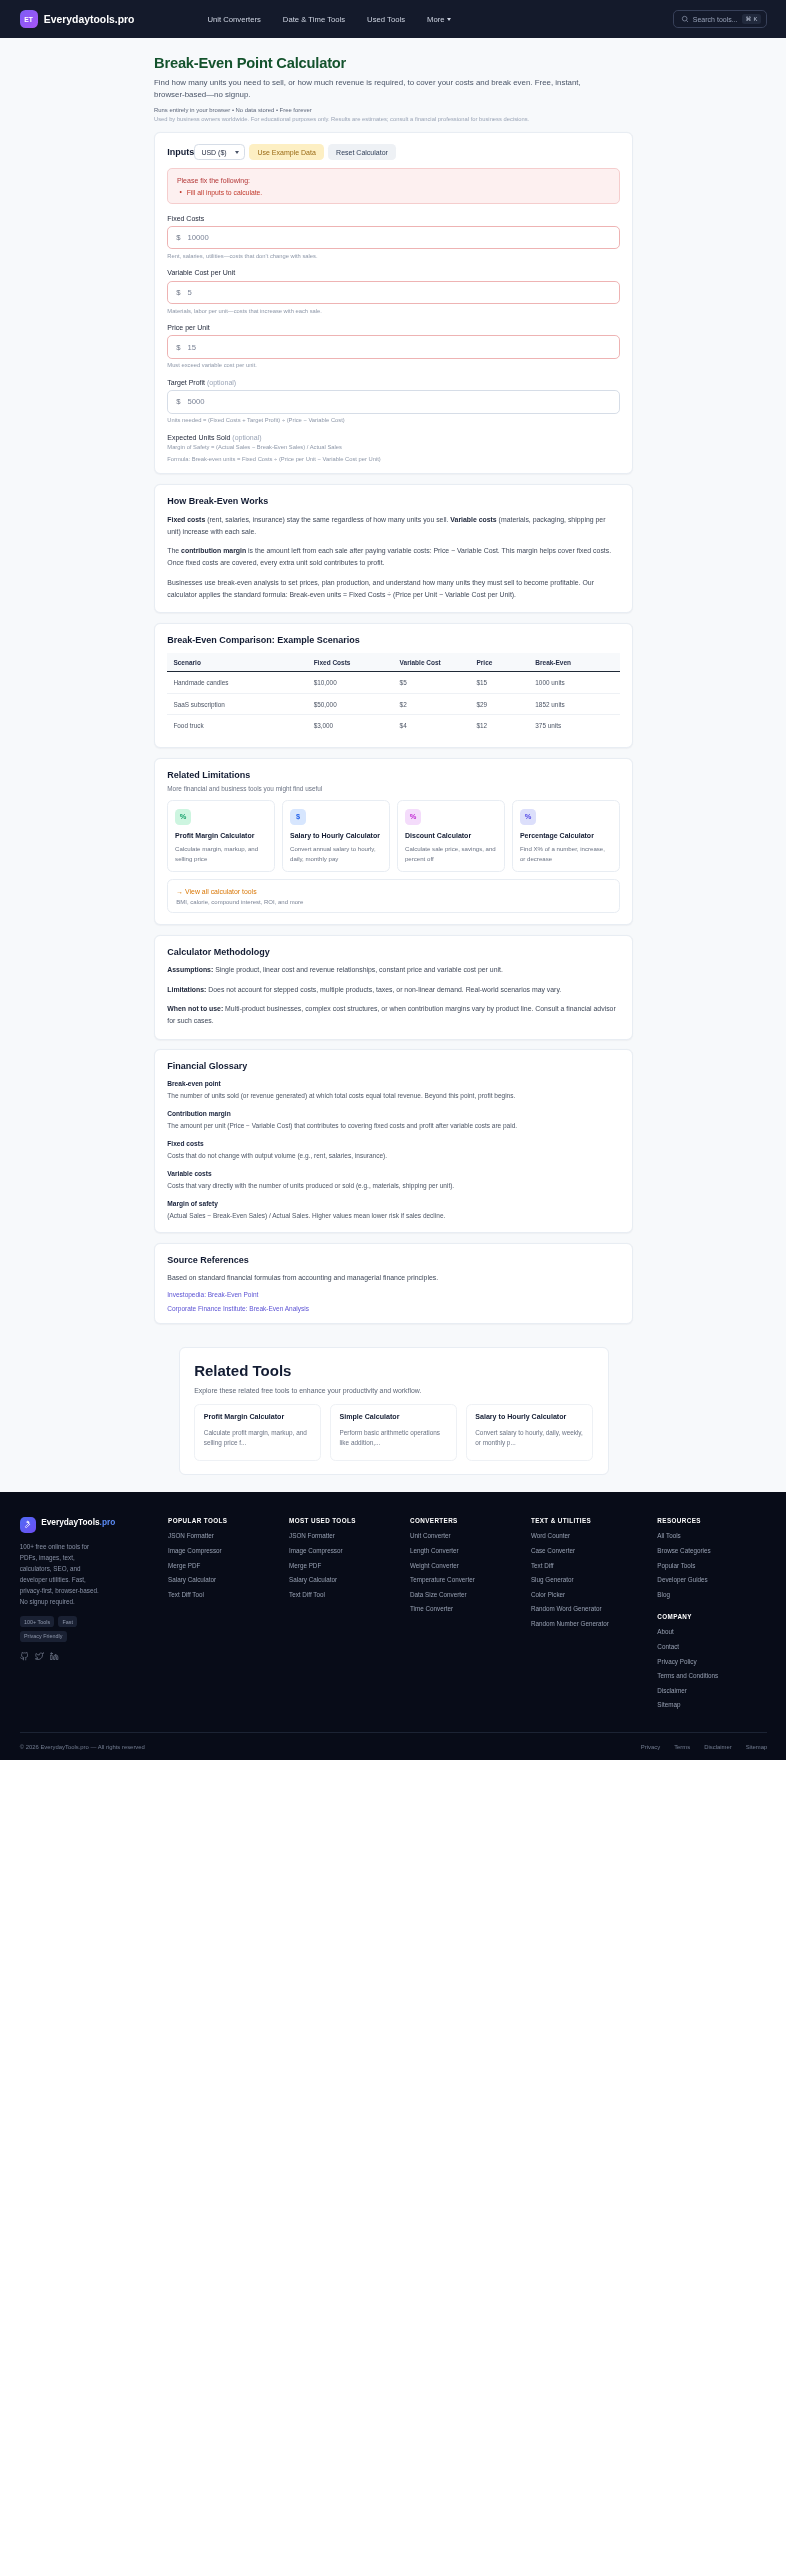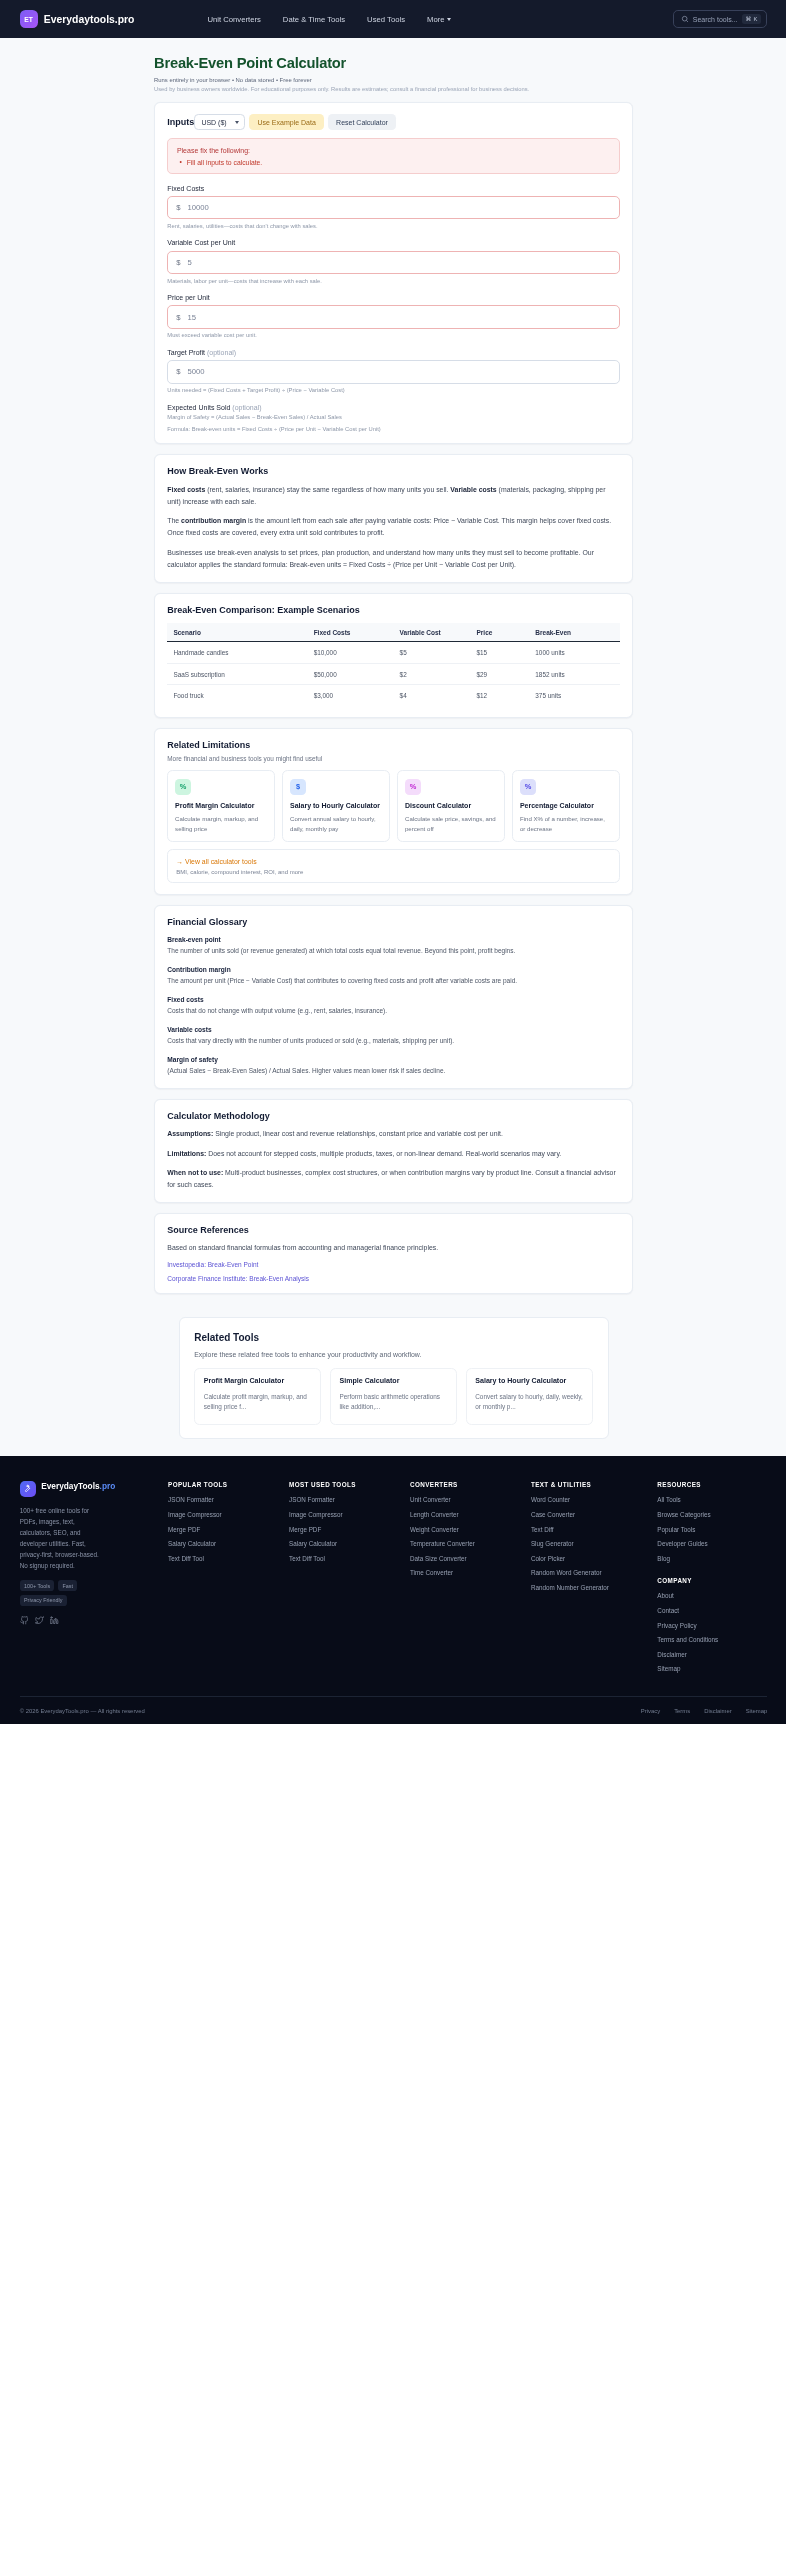--- a/index.html
+++ b/index.html
@@ -144,21 +144,21 @@
   
   .g-term { font-size: 6.6px; color: #16203a; font-weight: bold; margin-top: 9.2px; }
   .g-def  { font-size: 6.5px; color: #4c5565; line-height: 1.65; margin-top: 3.1px; }
 
   
   .src-link { display: block; color: #5b52d4; font-size: 6.5px; margin-top: 6.8px; text-decoration: none; }
 
   
   .rt-section { padding: 13.5px 0 17px 0; }
   .rt-card { background:#fff; border:0.6px solid #e8edf3; border-radius:6.1px; padding: 13.5px 14.7px; width: 430px; margin: 0 auto;}
-  .rt-title { font-size: 10px; color: #131c33; font-weight: bold; }
+  .rt-title { font-size: 15px; color: #131c33; font-weight: bold; }
   .rt-sub { font-size: 6.9px; color: #5d6676; margin-top: 8px; }
   .rt-grid { display: grid; grid-template-columns: repeat(3, 1fr); gap: 8.6px; margin-top: 9.8px; }
   .rt-item { border: 0.6px solid #eef1f5; border-radius: 5.5px; padding: 8.6px 8.6px 11px 8.6px; }
   .rt-item-name { font-size: 7.1px; color: #131c33; font-weight: bold; line-height: 1.4; }
   .rt-item-desc { font-size: 6.4px; color: #6b7384; line-height: 1.6; margin-top: 4.9px; }
 
   
   .footer { background: #080c18; padding: 24.6px 19.7px 0 19.7px; }
   .footer-grid {
     display: grid; grid-template-columns: 1.25fr 1fr 1fr 1fr 1.05fr 1fr;
@@ -215,20 +215,21 @@
     <span class="lbl">Search tools...</span>
     <span class="kbd">⌘ K</span>
   </div>
 </div>
 
 <div class="page">
 
   <div class="hero">
     <div class="wrap">
       <h1 class="title">Break-Even Point Calculator</h1>
+      <div class="subtitle">Find how many units you need to sell, or how much revenue is required, to cover your costs and break even. Free, instant, browser-based—no signup.</div>
       <div class="microline">Runs entirely in your browser • No data stored • Free forever</div>
       <div class="disclaimer">Used by business owners worldwide. For educational purposes only. Results are estimates; consult a financial professional for business decisions.</div>
     </div>
   </div>
 
   <div class="wrap">
 
     <div class="card">
       <div class="inputs-head">
         <div class="card-title">Inputs</div>
@@ -377,53 +378,53 @@
           <div class="calc-desc">Find X% of a number, increase, or decrease</div>
         </a>
       </div>
       <a class="viewall" href="#" style="display:block;text-decoration:none">
         <div class="viewall-link">→  View all calculator tools</div>
         <div class="viewall-sub">BMI, calorie, compound interest, ROI, and more</div>
       </a>
     </div>
 
     <div class="card">
+      <div class="card-title">Calculator Methodology</div>
+      <div class="p">
+        <b>Assumptions:</b><span> Single product, linear cost and revenue relationships, constant price and variable cost per unit.</span>
+      </div>
+      <div class="p">
+        <b>Limitations:</b><span> Does not account for stepped costs, multiple products, taxes, or non-linear demand. Real-world scenarios may vary.</span>
+      </div>
+      <div class="p">
+        <b>When not to use:</b><span> Multi-product businesses, complex cost structures, or when contribution margins vary by product line. Consult a financial advisor for such cases.</span>
+      </div>
+    </div>
+
+    <div class="card">
       <div class="card-title">Financial Glossary</div>
       <div>
         <div class="g-term">Break-even point</div>
         <div class="g-def">The number of units sold (or revenue generated) at which total costs equal total revenue. Beyond this point, profit begins.</div>
       </div>
       <div>
         <div class="g-term">Contribution margin</div>
         <div class="g-def">The amount per unit (Price − Variable Cost) that contributes to covering fixed costs and profit after variable costs are paid.</div>
       </div>
       <div>
         <div class="g-term">Fixed costs</div>
         <div class="g-def">Costs that do not change with output volume (e.g., rent, salaries, insurance).</div>
       </div>
       <div>
         <div class="g-term">Variable costs</div>
         <div class="g-def">Costs that vary directly with the number of units produced or sold (e.g., materials, shipping per unit).</div>
       </div>
       <div>
         <div class="g-term">Margin of safety</div>
         <div class="g-def">(Actual Sales − Break-Even Sales) / Actual Sales. Higher values mean lower risk if sales decline.</div>
-      </div>
-    </div>
-
-    <div class="card">
-      <div class="card-title">Calculator Methodology</div>
-      <div class="p">
-        <b>Assumptions:</b><span> Single product, linear cost and revenue relationships, constant price and variable cost per unit.</span>
-      </div>
-      <div class="p">
-        <b>Limitations:</b><span> Does not account for stepped costs, multiple products, taxes, or non-linear demand. Real-world scenarios may vary.</span>
-      </div>
-      <div class="p">
-        <b>When not to use:</b><span> Multi-product businesses, complex cost structures, or when contribution margins vary by product line. Consult a financial advisor for such cases.</span>
       </div>
     </div>
 
     <div class="card">
       <div class="card-title">Source References</div>
       <div class="p">Based on standard financial formulas from accounting and managerial finance principles.</div>
       <a class="src-link" href="#">Investopedia: Break-Even Point</a>
       <a class="src-link" href="#">Corporate Finance Institute: Break-Even Analysis</a>
     </div>
   </div>

